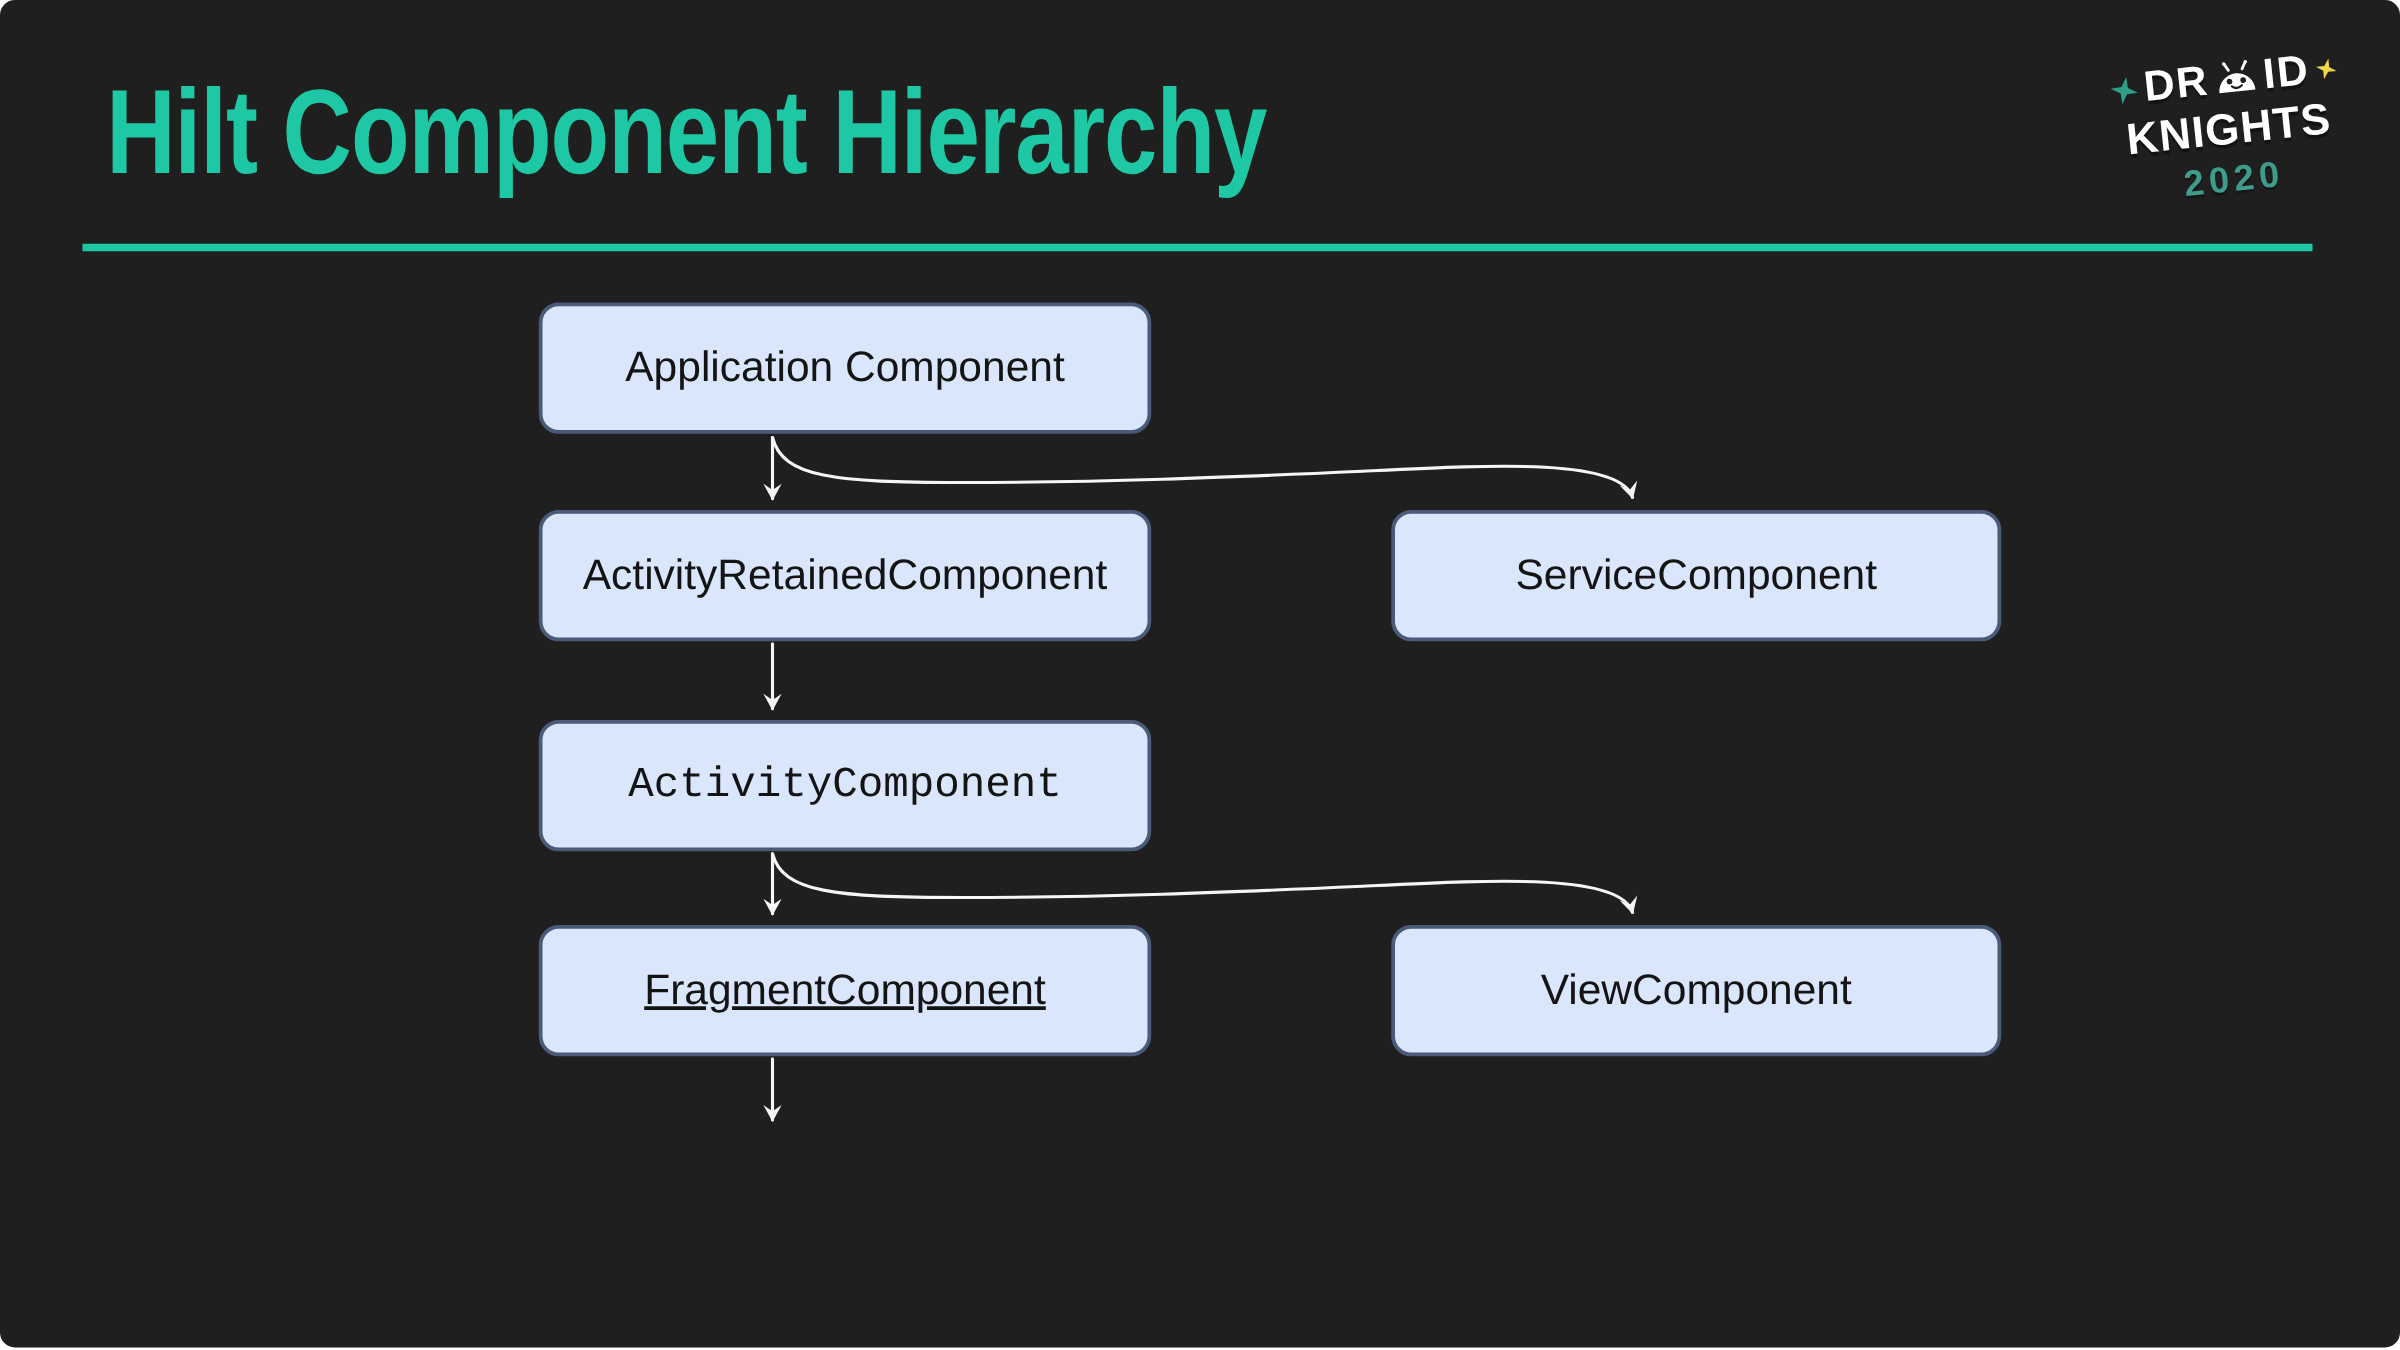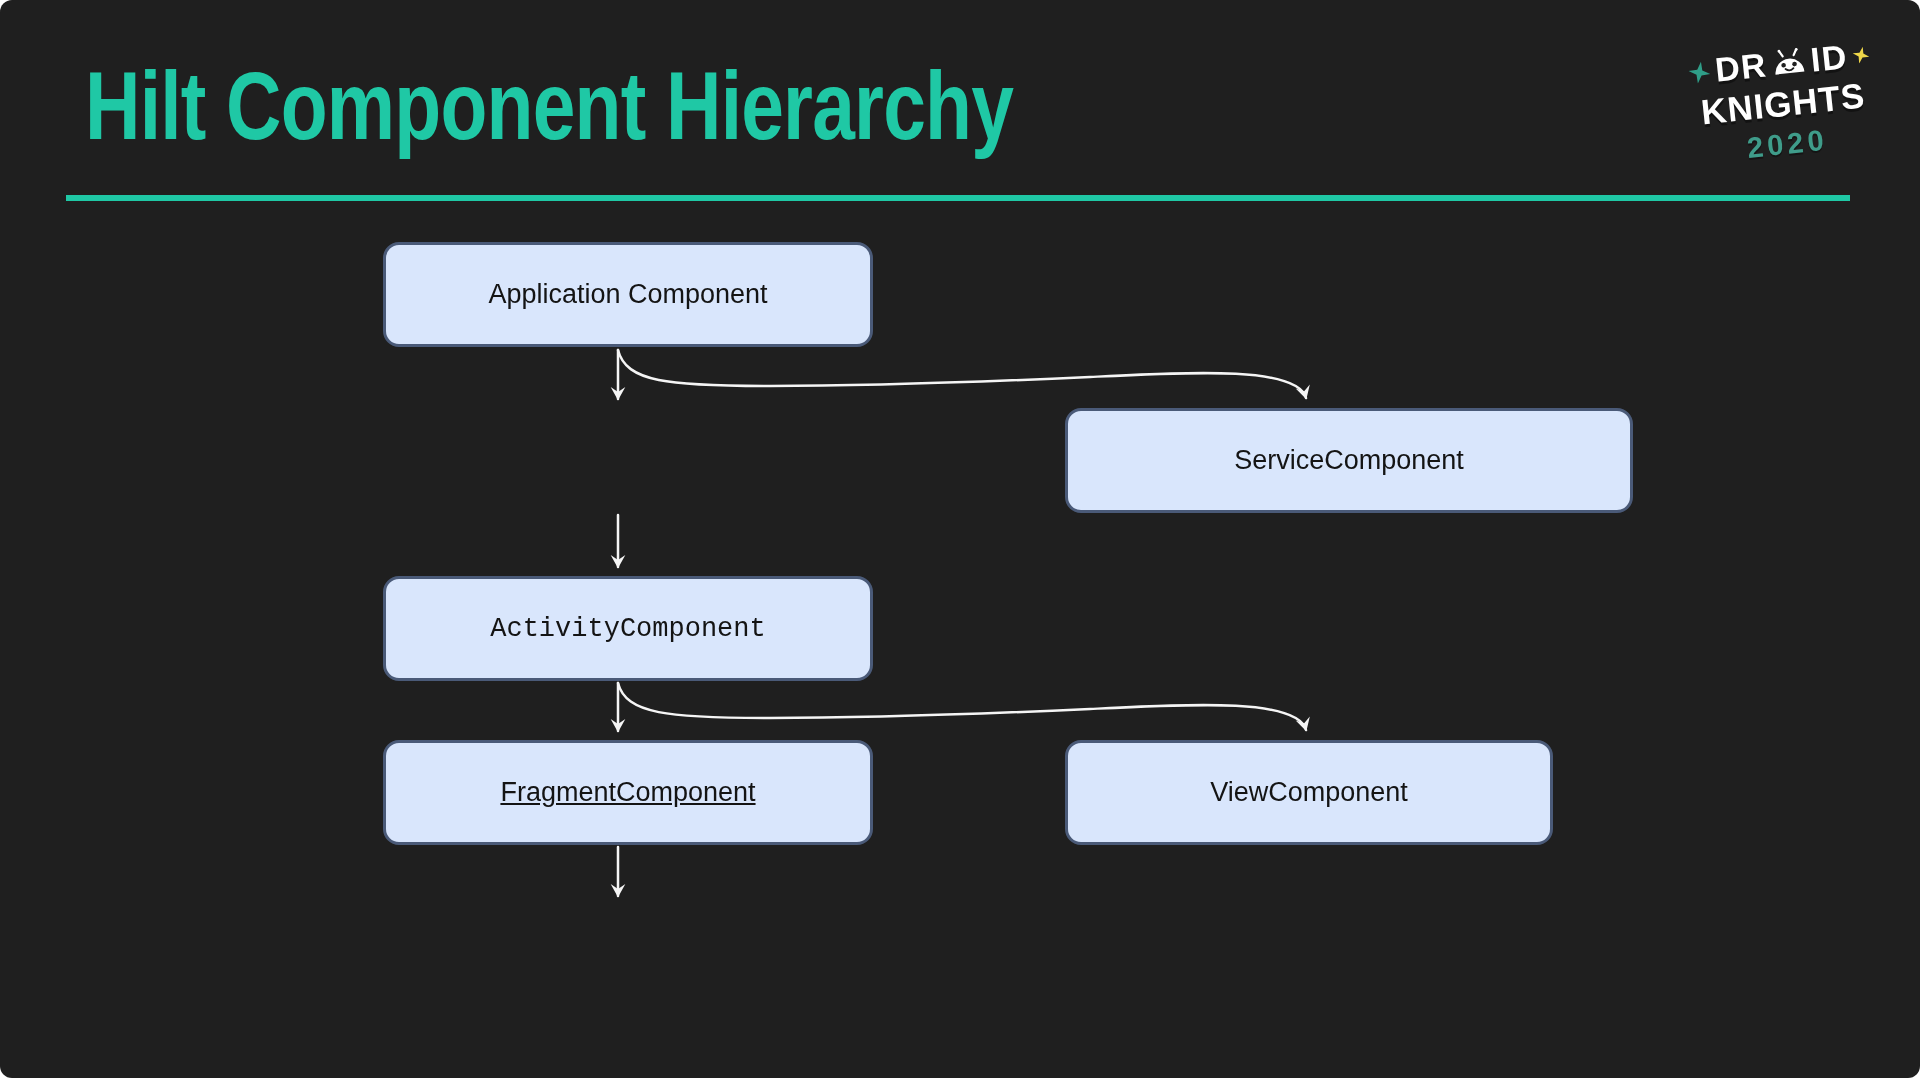--- a/index.html
+++ b/index.html
@@ -34,25 +34,25 @@
   .sparkle{flex:0 0 auto;}
   .droid-head{margin:0 1px 4px 1px;}
   
   .edges{position:absolute;left:0;top:0;z-index:1;}
   .node{
     position:absolute;z-index:2;width:490px;height:105px;
     display:flex;align-items:center;justify-content:center;
     background:var(--box-fill,#d9e6fc);
     border:3px solid var(--box-border,#4a5a78);
     border-radius:16px;box-sizing:border-box;
-    color:var(--box-text,#141414);font-size:27px;font-weight:400;
+    color:var(--box-text,#141414);font-size:34px;font-weight:400;margin-left:48px;
   }
   .n-app {left:383px;top:242px;}
   .n-arc {left:383px;top:408px;}
-  .n-svc {left:1065px;top:408px;width:568px;}
+  .n-svc {left:1065px;top:408px;width:488px;}
   .n-act {left:383px;top:576px;font-family:Liberation Mono, monospace;}
   .n-frag{left:383px;top:740px;text-decoration:underline;}
   .n-view{left:1065px;top:740px;width:488px;}
   .n-vwf {left:383px;top:905px;}
 </style>
 </head>
 <body>
 
 <div class="slide">
 
@@ -97,20 +97,23 @@
       <line x1="618" y1="515" x2="618" y2="567" marker-end="url(#arrow)"></line>
       <line x1="618" y1="683" x2="618" y2="731" marker-end="url(#arrow)"></line>
       <path d="M618 683 C626 714 668 718 770 718 C880 718 980 714 1090 709 C1192 704 1297 698 1306 730" marker-end="url(#arrow)"></path>
       <line x1="618" y1="847" x2="618" y2="896" marker-end="url(#arrow)"></line>
     </g>
   </svg>
 
   <div class="node n-app">
       <span>Application Component</span>
     </div>
+  <div class="node n-arc">
+      <span>ActivityRetainedComponent</span>
+    </div>
   <div class="node n-svc">
       <span>ServiceComponent</span>
     </div>
   <div class="node n-act">
       <span>ActivityComponent</span>
     </div>
   <div class="node n-frag">
       <span>FragmentComponent</span>
     </div>
   <div class="node n-view">

